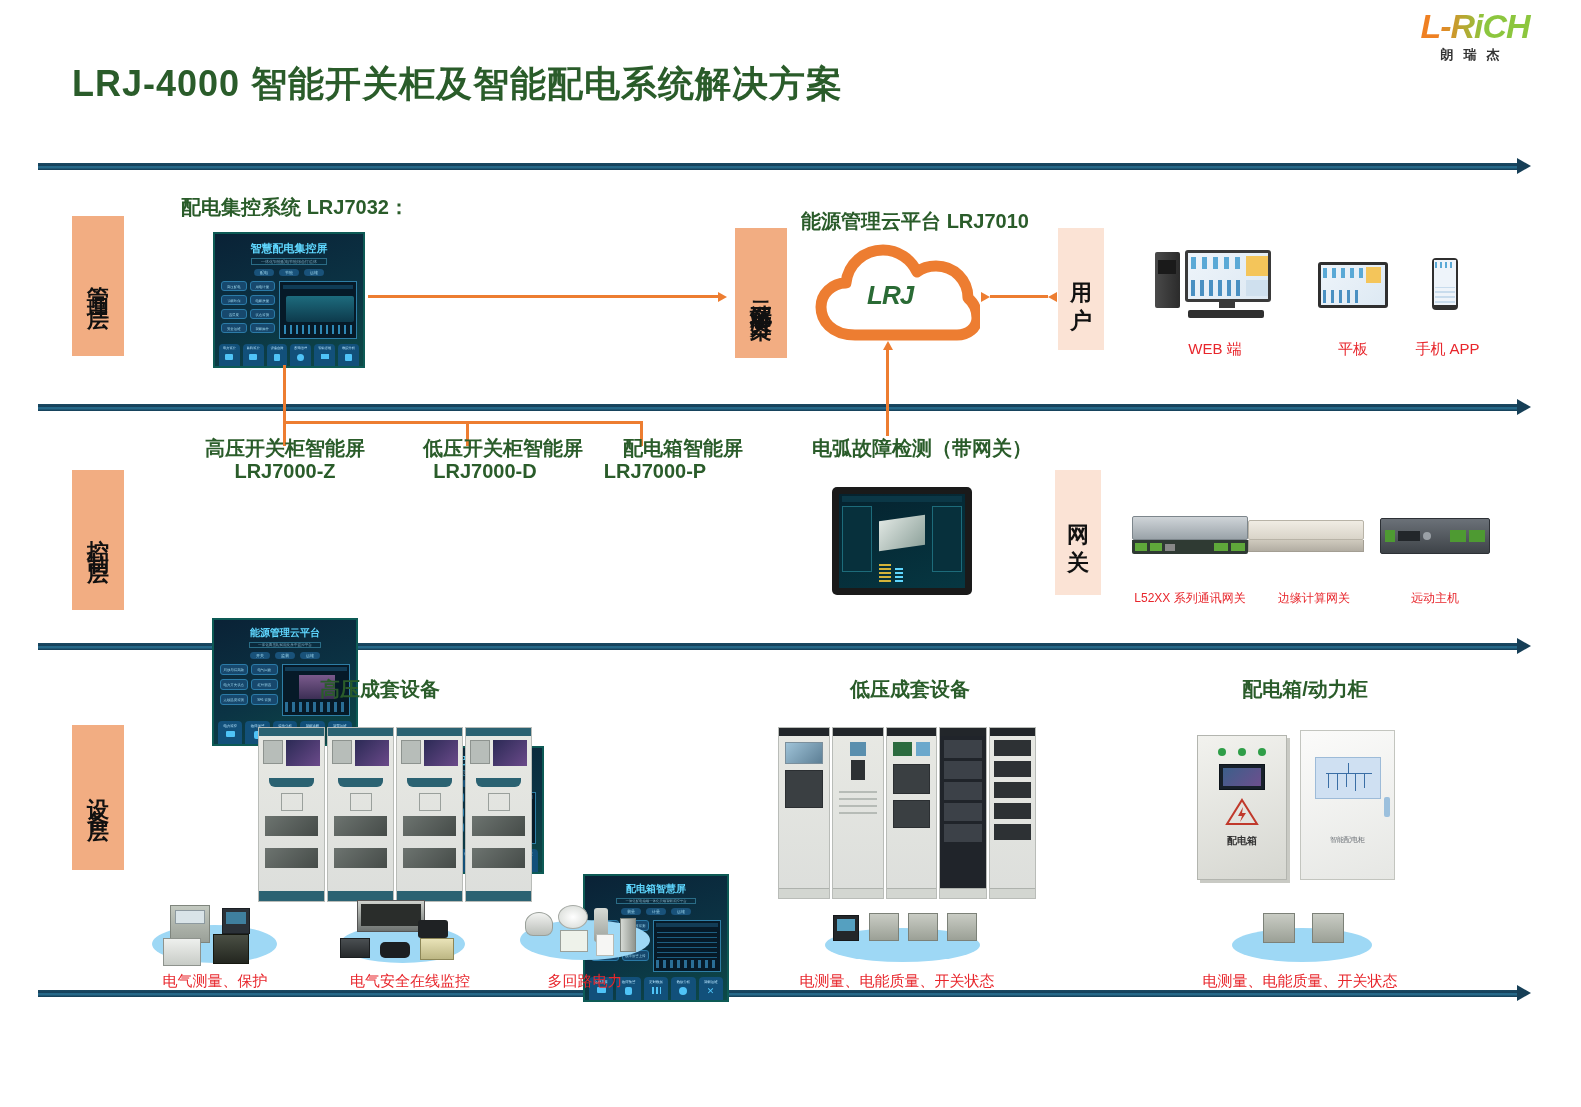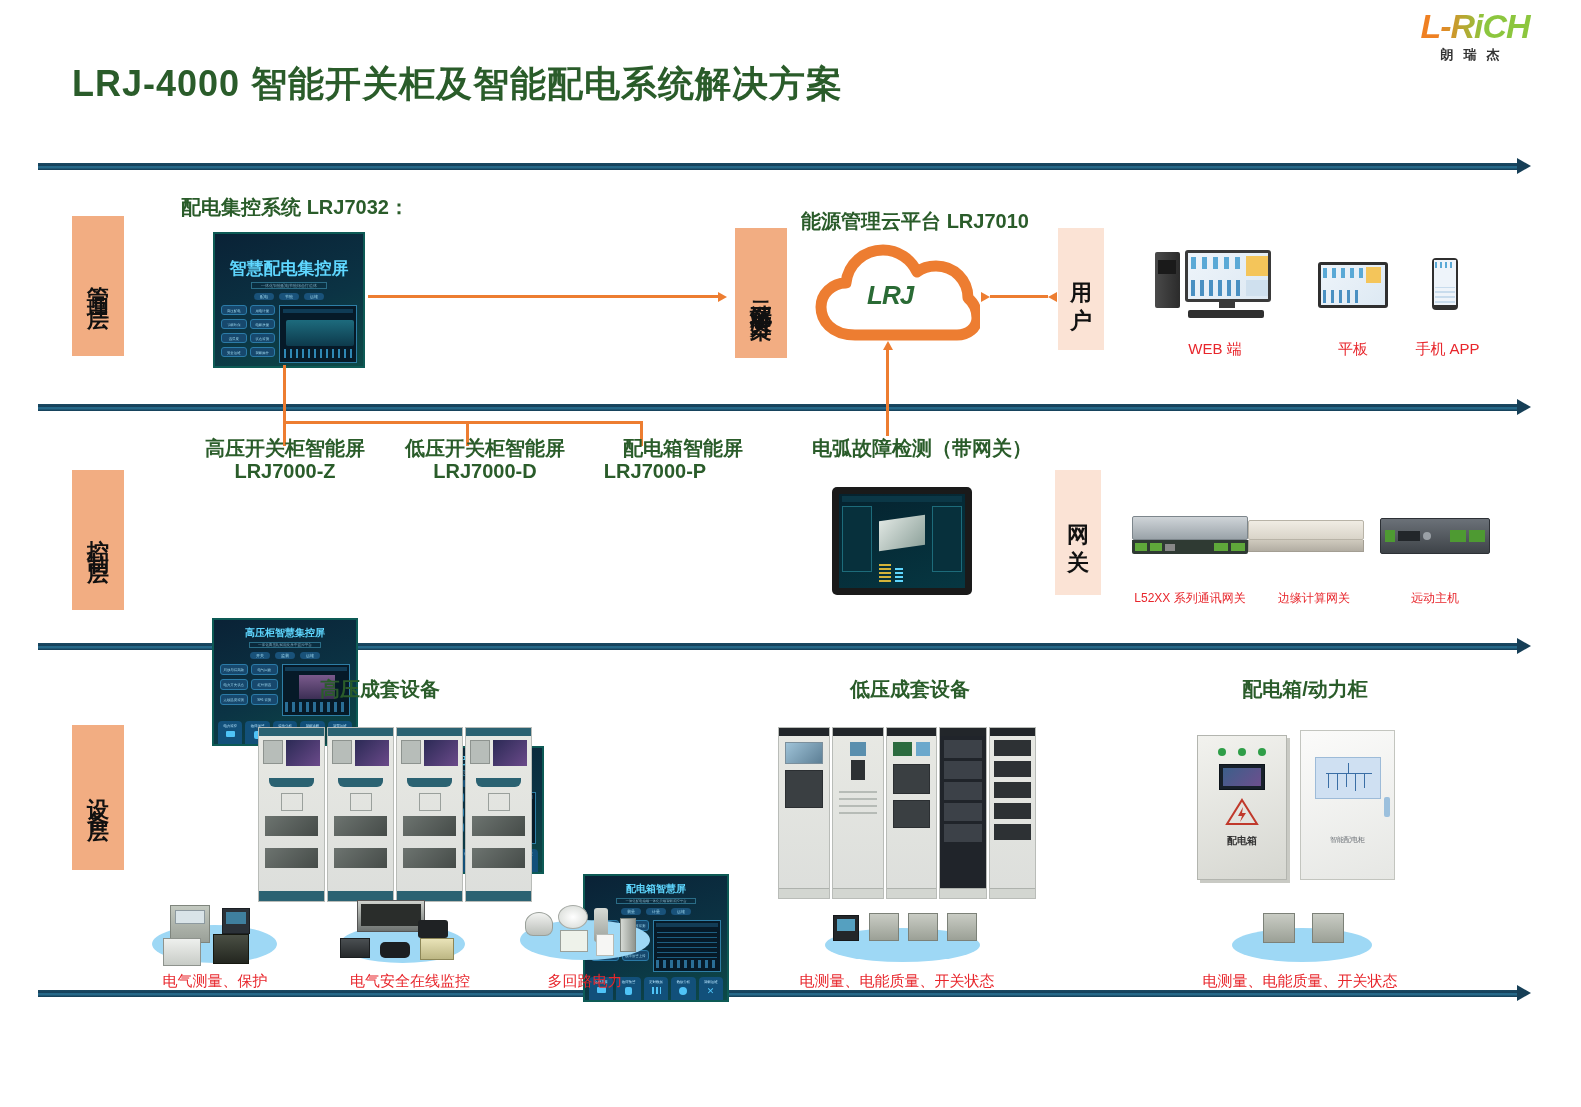--- a/index.html
+++ b/index.html
@@ -107,21 +107,21 @@
 <div class="abs divider" style="left:38px; top:643px; width:1480px;"></div>
 <div class="abs divider" style="left:38px; top:990px; width:1480px;"></div>
 
 <div class="abs layer-tag" style="left:72px; top:216px; width:52px; height:140px;">
   <span style="writing-mode:vertical-rl; letter-spacing:12px;">管理层</span>
 </div>
 
 <div class="abs head-green" style="left:175px; top:194px; width:240px;">配电集控系统 LRJ7032：</div>
 
 <div class="abs hmi" style="left:213px; top:232px; width:152px; height:136px;">
-  <div class="h-title" style="font-size:17px; margin-top:23px;">智慧配电集控屏</div>
+  <div class="h-title" style="font-size:11px; margin-top:7px;">智慧配电集控屏</div>
   <div class="h-sub" style="font-size:4px; margin-top:2px; border:1px solid #2a6c86; width:76px; margin-left:auto; margin-right:auto;">一体化智能配电节能综合打造体</div>
   <div class="pillrow" style="margin-top:4px;">
     <span class="pill" style="font-size:4px; padding:1px 6px;">配电</span>
     <span class="pill" style="font-size:4px; padding:1px 6px;">节能</span>
     <span class="pill" style="font-size:4px; padding:1px 6px;">运维</span>
   </div>
   <div class="body" style="margin-top:5px; height:58px;">
     <div class="btncol" style="width:54px;">
       <div style="display:flex; gap:3px;">
         <span class="bbtn" style="flex:1; height:10px; font-size:3.4px; color:#9fd9ef; text-align:center; line-height:10px;">高压配电</span>
@@ -242,21 +242,21 @@
 
 <div class="abs oline" style="left:283px; top:365px; width:3px; height:58px;"></div>
 <div class="abs oline" style="left:283px; top:421px; width:360px; height:3px;"></div>
 <div class="abs oline" style="left:283px; top:421px; width:3px; height:25px;"></div>
 <div class="abs oline" style="left:466px; top:421px; width:3px; height:25px;"></div>
 <div class="abs oline" style="left:640px; top:421px; width:3px; height:25px;"></div>
 
 <div class="abs head-green" style="left:190px; top:435px; width:190px;">高压开关柜智能屏</div>
 <div class="abs head-green" style="left:190px; top:460px; width:190px;">LRJ7000-Z</div>
 <div class="abs hmi" style="left:212px; top:482px; width:146px; height:128px;">
-  <div class="h-title" style="font-size:10px; margin-top:6px;">高压柜智慧集控屏</div>
+  <div class="h-title" style="font-size:10px; margin-top:6px;">能源管理云平台</div>
   <div class="h-sub" style="font-size:3.6px; margin-top:2px; border:1px solid #2a6c86; width:72px; margin-left:auto; margin-right:auto;">一体化高压柜智能化集中监控平台</div>
   <div class="pillrow" style="margin-top:4px;">
     <span class="pill" style="font-size:4px; padding:1px 6px;">开关</span>
     <span class="pill" style="font-size:4px; padding:1px 6px;">监测</span>
     <span class="pill" style="font-size:4px; padding:1px 6px;">运维</span>
   </div>
   <div class="body" style="margin-top:5px; height:52px;">
     <div class="btncol" style="width:58px;">
       <div style="display:flex; gap:3px;">
         <span class="bbtn" style="flex:1;height:11px;font-size:3.4px;color:#9fd9ef;text-align:center;line-height:11px;">局放与特高频</span>
@@ -294,21 +294,21 @@
         <span style="font-size:3.4px;color:#b8e6ff;text-align:center;line-height:1.2;">智能诊断</span>
         <i style="width:9px;height:6px;background:repeating-linear-gradient(0deg,#4fc3f7 0 2px,transparent 2px 3px);"></i>
       </div>
     <div class="fbtn" style="height:27px;">
         <span style="font-size:3.4px;color:#b8e6ff;text-align:center;line-height:1.2;">智慧运维</span>
         <i style="width:8px;height:8px;background:none;color:#4fc3f7;font-size:9px;line-height:8px;">✕</i>
       </div>
   </div>
 </div>
 
-<div class="abs head-green" style="left:390px; top:435px; width:190px;">低压开关柜智能屏</div>
+<div class="abs head-green" style="left:408px; top:435px; width:190px;">低压开关柜智能屏</div>
 <div class="abs head-green" style="left:390px; top:460px; width:190px;">LRJ7000-D</div>
 <div class="abs hmi" style="left:398px; top:482px; width:146px; height:128px;">
   <div class="h-title" style="font-size:10px; margin-top:6px;">低压配电智慧屏</div>
   <div class="h-sub" style="font-size:3.6px; margin-top:2px; border:1px solid #2a6c86; width:74px; margin-left:auto; margin-right:auto;">一体化低压配电智能化综合管控平台</div>
   <div class="pillrow" style="margin-top:4px;">
     <span class="pill" style="font-size:4px; padding:1px 6px;">配电</span>
     <span class="pill" style="font-size:4px; padding:1px 6px;">监测</span>
     <span class="pill" style="font-size:4px; padding:1px 6px;">运维</span>
   </div>
   <div class="body" style="margin-top:5px; height:52px;">

